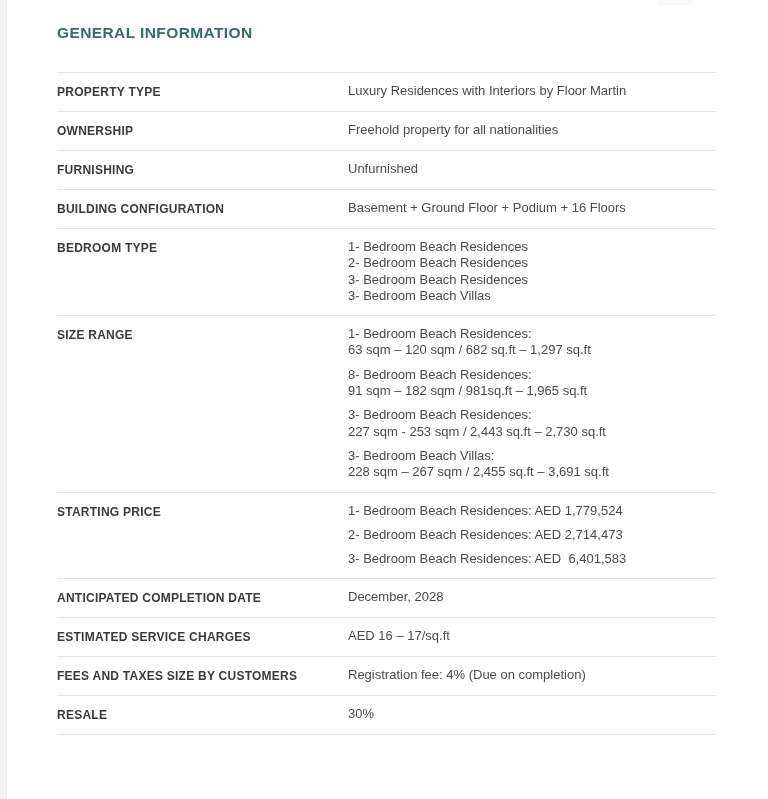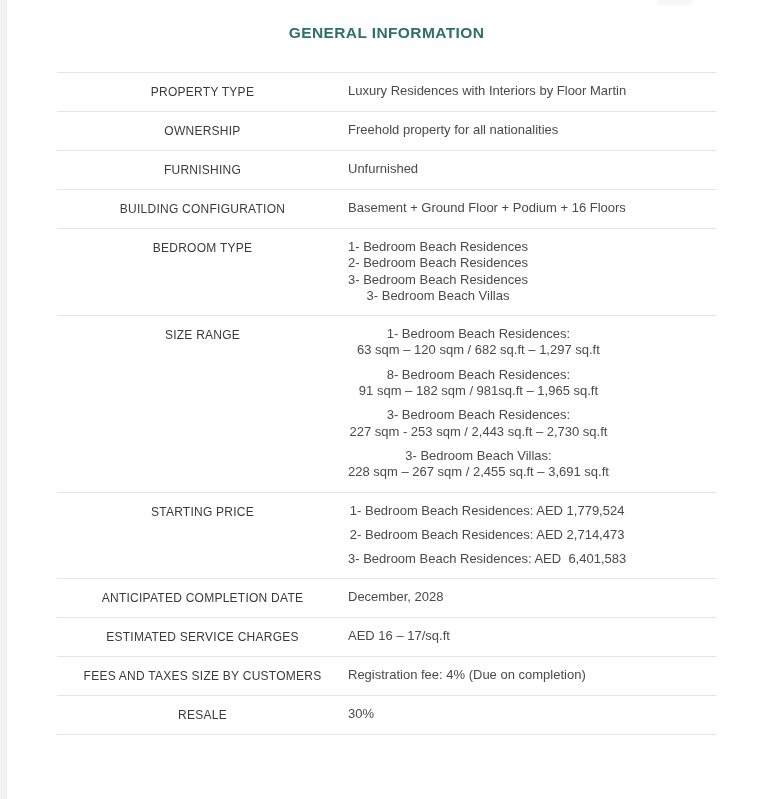--- a/index.html
+++ b/index.html
@@ -26,21 +26,20 @@
     position: absolute;
     left: 657px; top: 0;
     width: 36px; height: 5px;
     background: #f7f7f7;
     border-radius: 0 0 3px 3px;
   }
   .page {
     position: relative;
     padding: 24px 52px 0 57px;
     box-sizing: border-box;
-    text-align: center;
   }
   .title {
     margin: 0 0 30px 0;
     font-size: 15.5px;
     font-weight: bold;
     letter-spacing: 0.4px;
     color: #2E6F66;
   }
   .table {
     width: 659px;
@@ -49,21 +48,21 @@
   .row {
     display: flex;
     align-items: flex-start;
     border-bottom: 1px solid #e4e4e4;
     padding: 10px 0 11px 0;
   }
   .label {
     width: 291px;
     flex: 0 0 291px;
     font-size: 12px;
-    font-weight: normal;
+    font-weight: bold;
     letter-spacing: 0.25px;
     color: #3a3a3a;
     padding-top: 2px;
     line-height: 15px;
   }
   .value {
     font-size: 13px;
     color: #4a4a4a;
   }
   .group { margin: 0 0 8px 0; }

